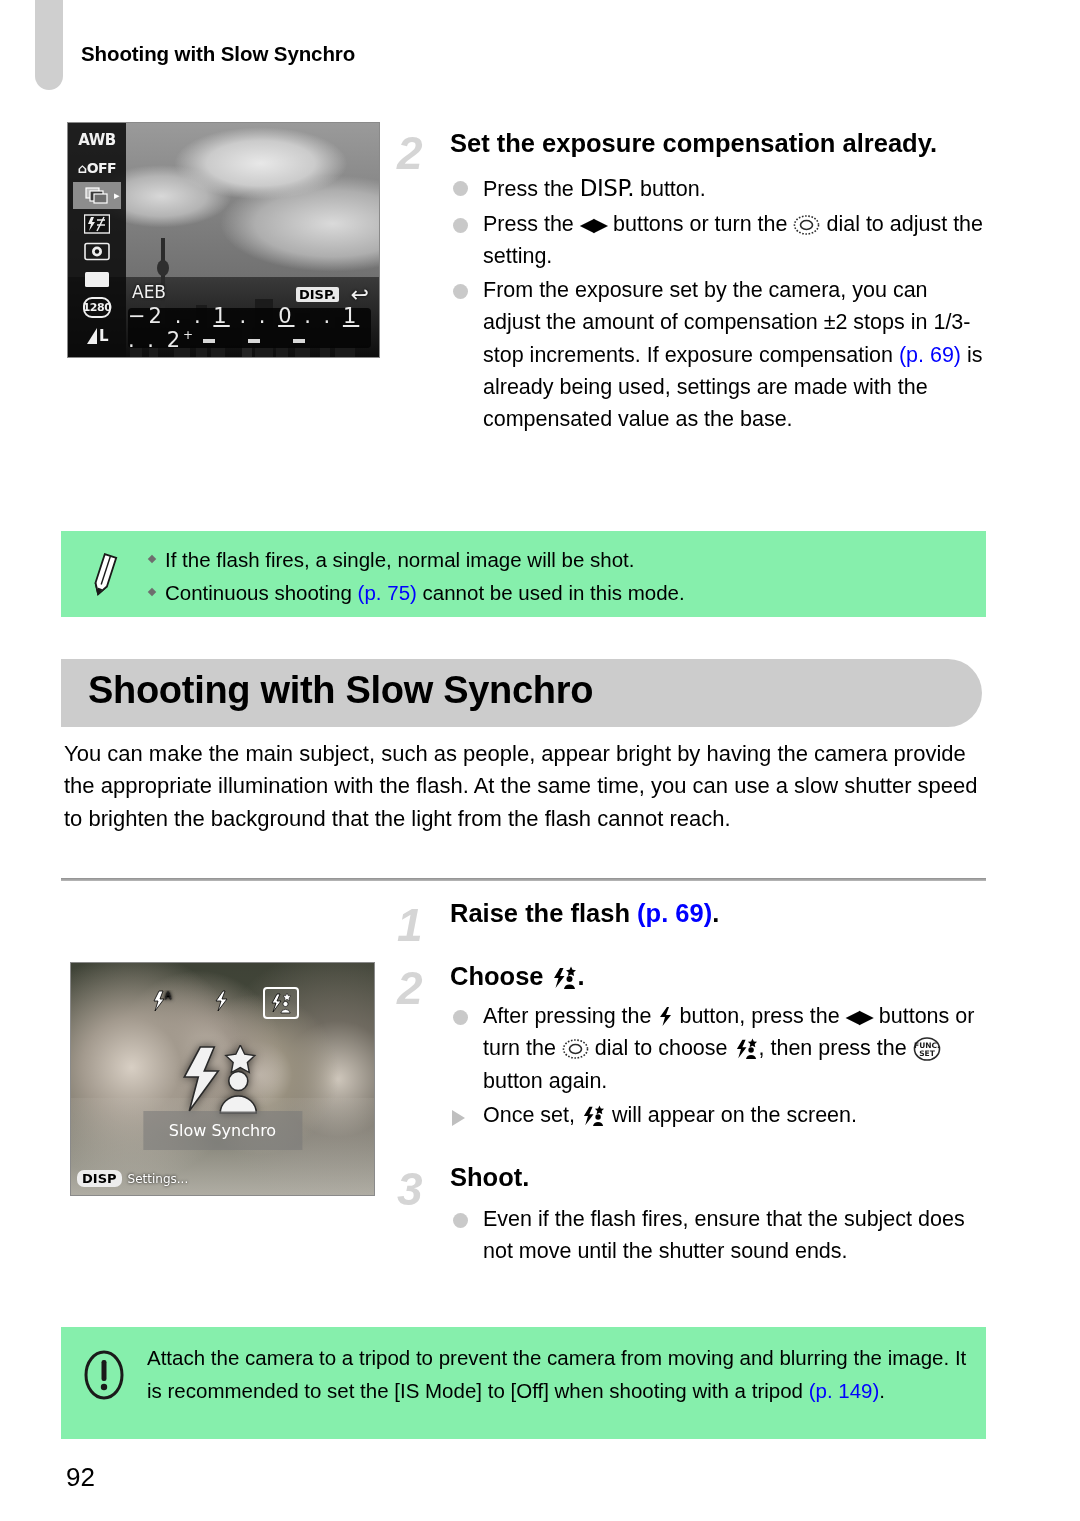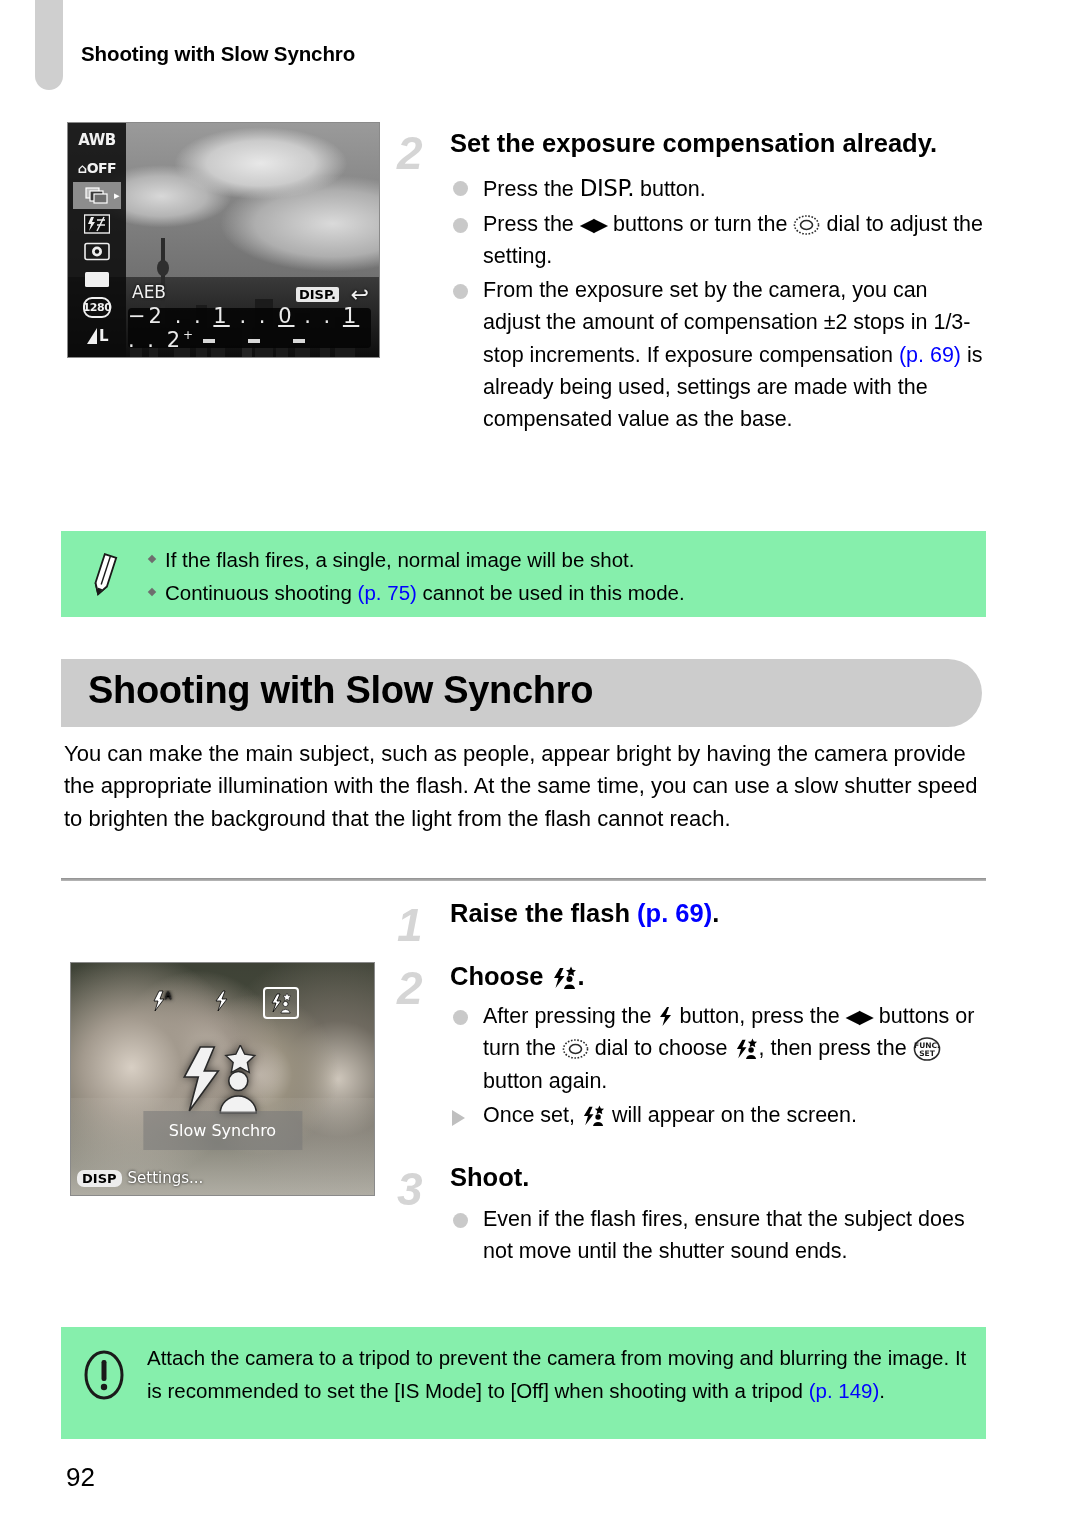--- a/index.html
+++ b/index.html
@@ -267,21 +267,21 @@
     background: #ededed;
     color: #000;
     font-weight: bold;
     font-size: 13px;
     padding: 1px 5px;
     border-radius: 7px;
     font-family: "DejaVu Sans", sans-serif;
   }
   .menu-chip .lbl {
     color: #ffffff;
-    font-size: 15px;
+    font-size: 12px;
     text-shadow: 0 0 3px #000;
     font-family: "DejaVu Sans", sans-serif;
   }
 
   
   .step-block { position: absolute; }
   .step-num {
     position: absolute;
     left: 0;
     font-size: 46px;

